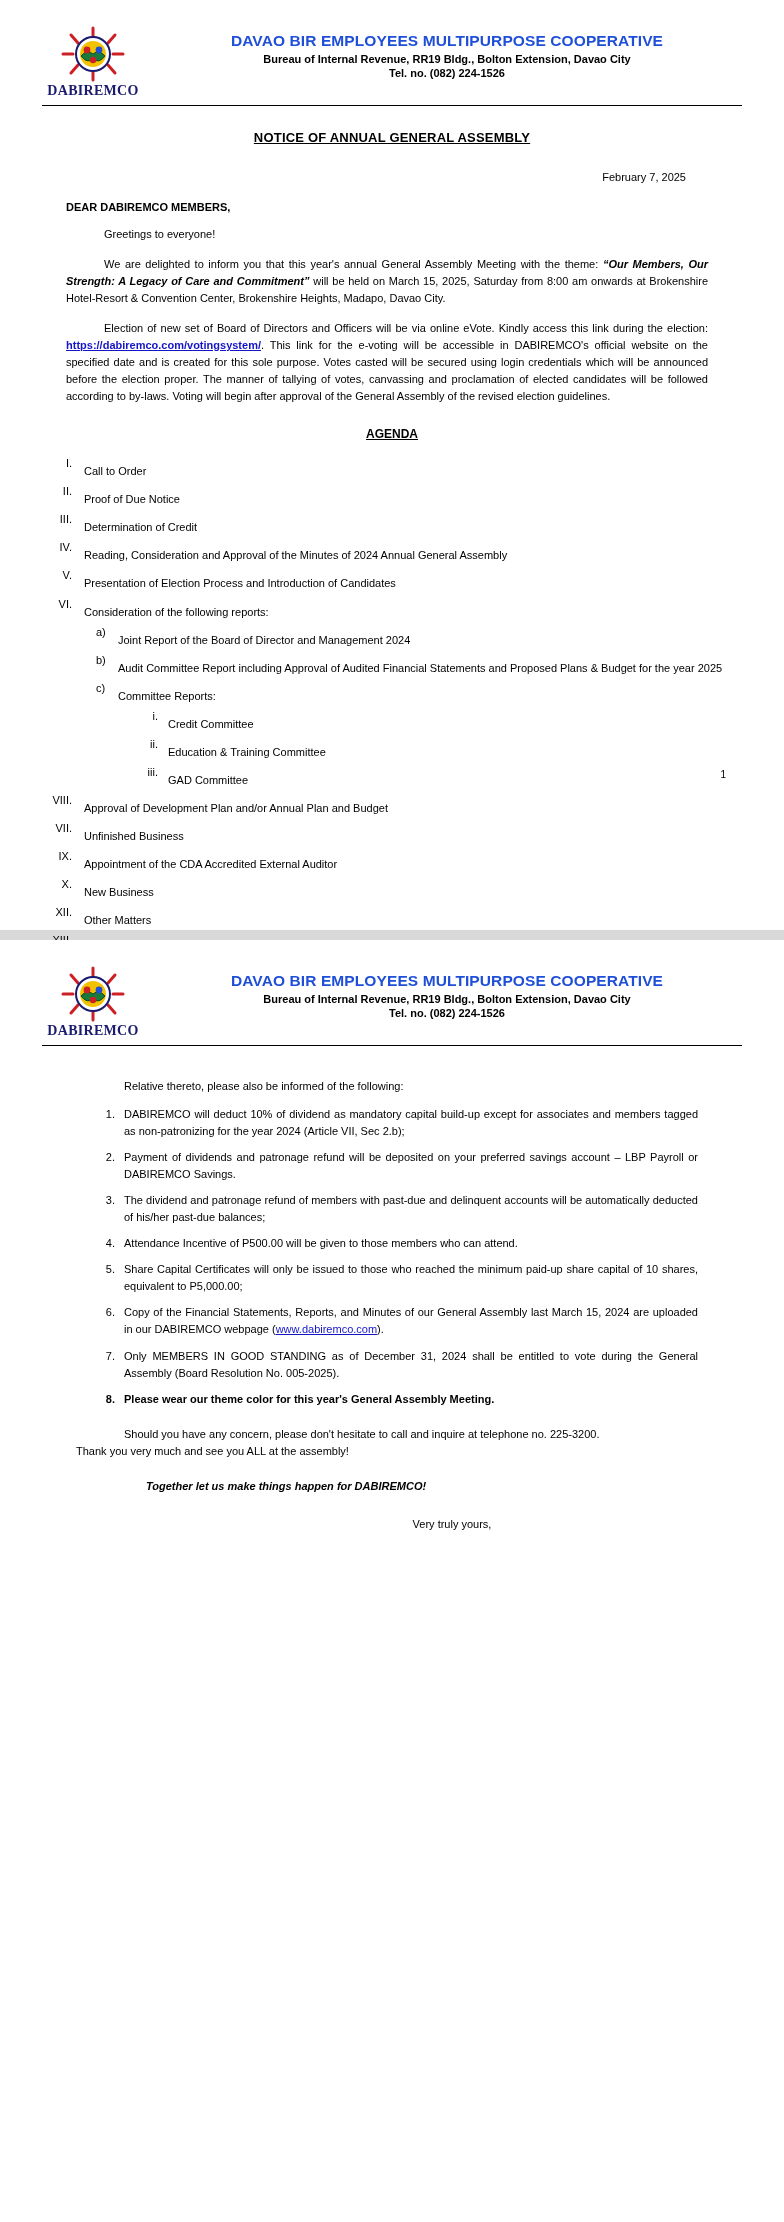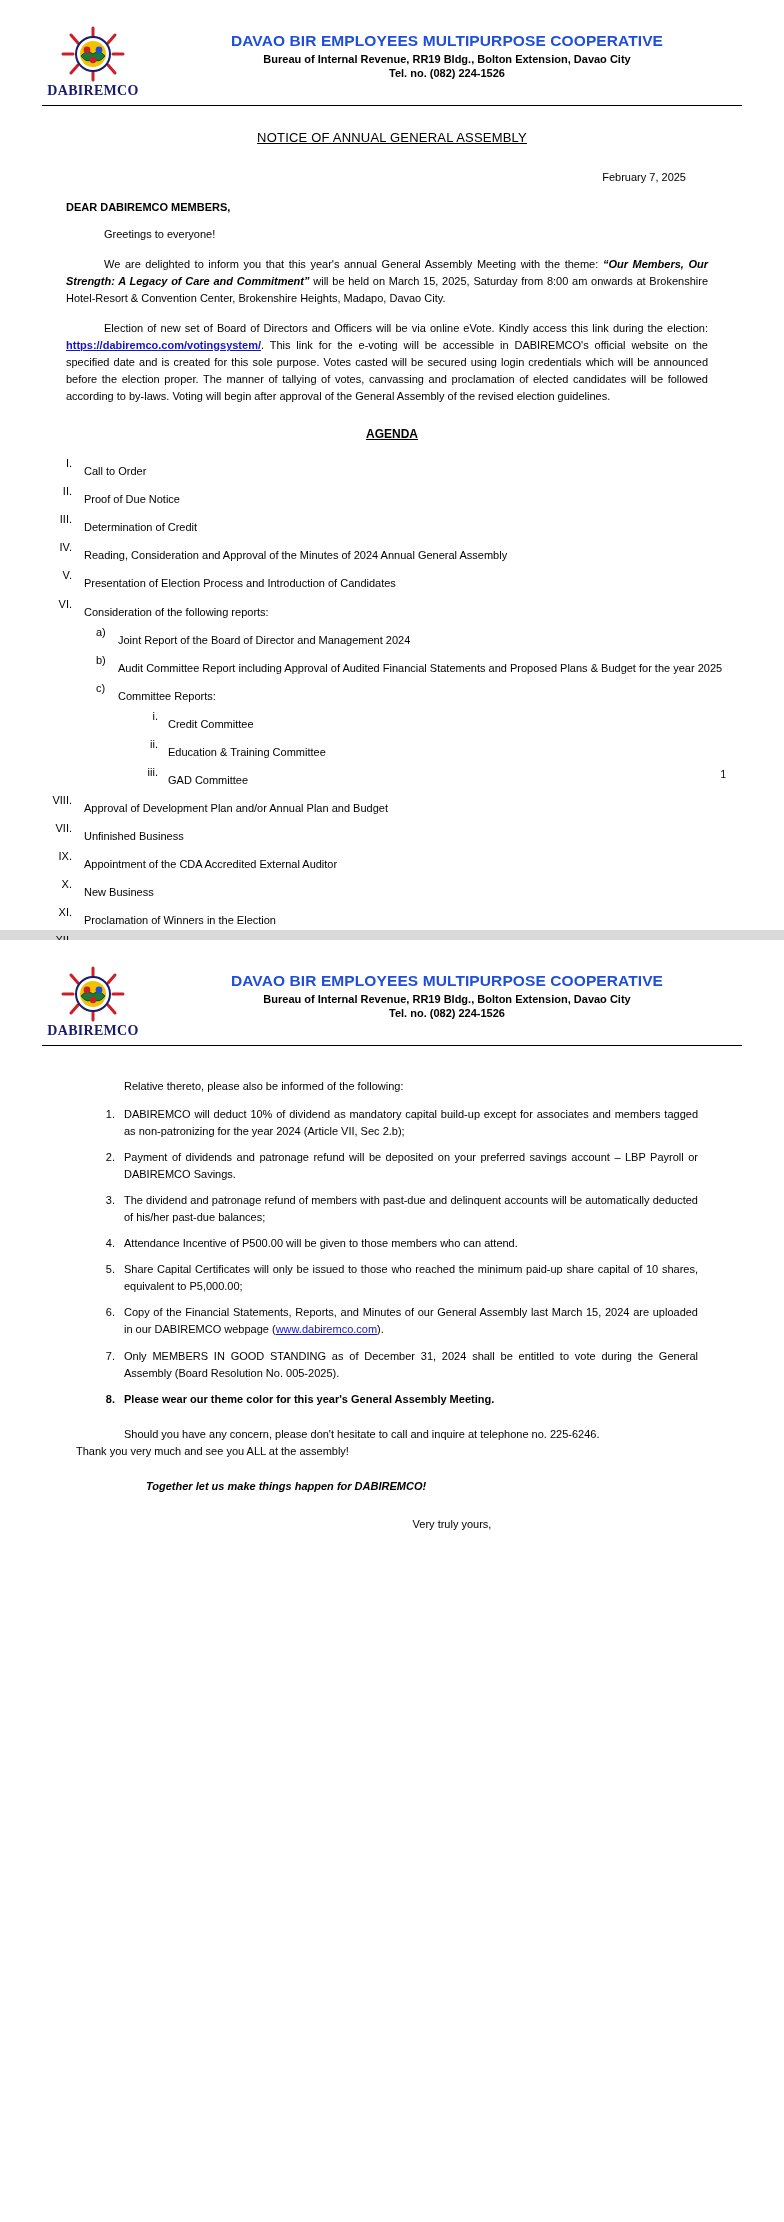--- a/index.html
+++ b/index.html
@@ -73,21 +73,21 @@
   }
   .rule {
     border: none;
     border-top: 1px solid #000;
     margin: 6px 4px 0 4px;
   }
 
   
   .doc-title {
     text-align: center;
-    font-weight: normal;
+    font-weight: bold;
     font-size: 13px;
     text-decoration: underline;
     margin: 24px 0 0 0;
     letter-spacing: 0.2px;
   }
   .date-line {
     text-align: right;
     font-size: 11px;
     margin: 26px 60px 0 0;
   }
@@ -335,24 +335,20 @@
         <div class="ag-num">VII.</div>
         <div class="ag-txt">Unfinished Business</div>
       </div>
       <div class="ag-row">
         <div class="ag-num">IX.</div>
         <div class="ag-txt">Appointment of the CDA Accredited External Auditor</div>
       </div>
       <div class="ag-row">
         <div class="ag-num">X.</div>
         <div class="ag-txt">New Business</div>
-      </div>
-      <div class="ag-row">
-        <div class="ag-num">XI.</div>
-        <div class="ag-txt">Proclamation of Winners in the Election</div>
       </div>
       <div class="ag-row">
         <div class="ag-num">XII.</div>
         <div class="ag-txt">Other Matters</div>
       </div>
       <div class="ag-row">
         <div class="ag-num">XIII.</div>
         <div class="ag-txt">Adjournment</div>
       </div>
     </div>
@@ -407,21 +403,21 @@
       <li>
         Copy of the Financial Statements, Reports, and Minutes of our General Assembly last March 15, 2024 are uploaded in our DABIREMCO webpage (<a class="link2" href="#">www.dabiremco.com</a>).
       </li>
       <li>
         Only <span class="b">MEMBERS IN GOOD STANDING</span> as of December 31, 2024 shall be entitled to vote during the General Assembly (Board Resolution No. 005-2025).
       </li>
       <li style="font-weight:bold;">Please wear our theme color for this year's General Assembly Meeting.</li>
     </ol>
 
     <div class="closing">
-      <span>Should you have any concern, please don't hesitate to call and inquire at telephone no. </span><span class="b">225-6246.</span>
+      <span>Should you have any concern, please don't hesitate to call and inquire at telephone no. </span><span class="b">225-3200.</span>
     </div>
     <div class="closing2">Thank you very much and see you ALL at the assembly!</div>
 
     <div class="tagline">Together let us make things happen for DABIREMCO!</div>
 
     <div class="vty">Very truly yours,</div>
 
   </div>
 
 </div>

